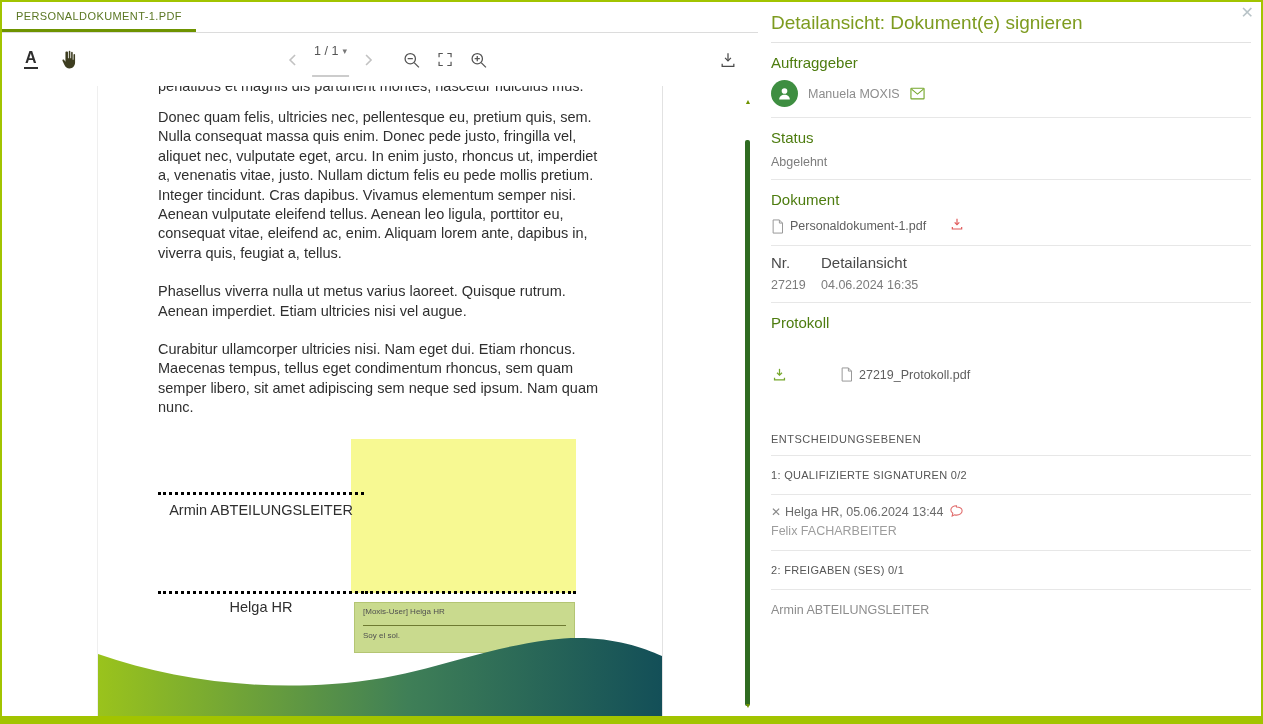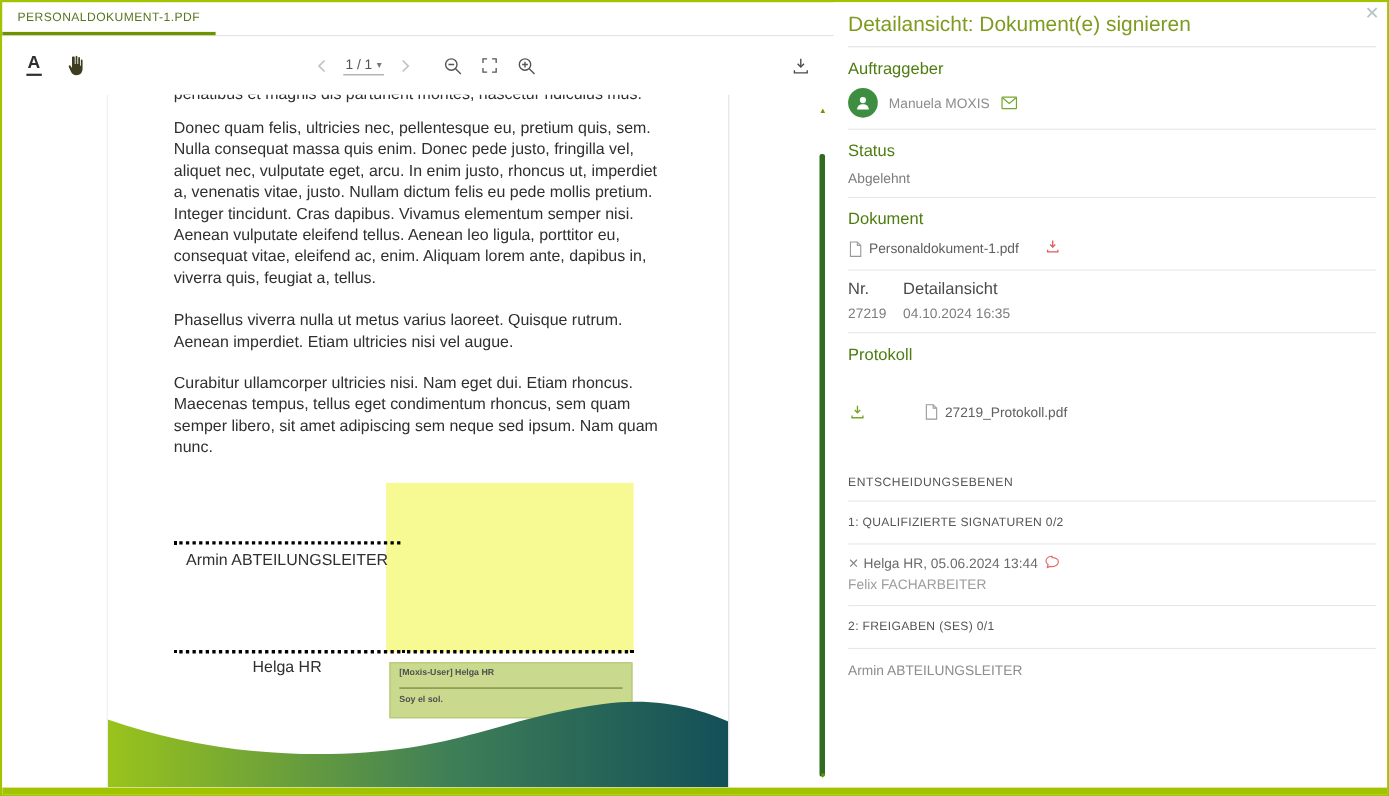--- a/index.html
+++ b/index.html
@@ -22,42 +22,42 @@
 
   
   .viewer{width:756px;flex:none;display:flex;flex-direction:column;position:relative;}
   .tabbar{height:31px;border-bottom:1px solid #dcdcdc;display:flex;align-items:stretch;}
   .tab{display:flex;align-items:center;padding:0 14px;font-size:11px;letter-spacing:.4px;color:var(--tab-green);border-bottom:3px solid var(--tab-underline);cursor:pointer;}
   .toolbar{height:53px;display:flex;align-items:center;position:relative;background:#fff;}
   .tool-left{display:flex;align-items:center;gap:20px;margin-left:22px;}
   .text-tool{font-size:16px;font-weight:700;color:#2e2e2e;border-bottom:2px solid #2e2e2e;line-height:1.05;padding:0 1px 1px;cursor:pointer;}
   .icon-btn{display:inline-flex;align-items:center;justify-content:center;cursor:pointer;background:none;border:none;}
   .tool-center{position:absolute;left:50%;top:50%;transform:translate(-46%,-50%);display:flex;align-items:center;gap:15px;}
-  .page-indicator{display:inline-flex;align-items:center;gap:4px;font-size:12.5px;color:#555;border-bottom:1px solid #9a9a9a;padding:0 2px 2px;cursor:pointer;}
+  .page-indicator{display:inline-flex;align-items:center;gap:4px;font-size:12.5px;color:#555;border-bottom:1px solid #9a9a9a;padding:0 2px 18px;cursor:pointer;}
   .caret{font-size:9px;color:#777;}
   .tool-right{margin-left:auto;margin-right:20px;}
 
   .pdf-area{flex:1;position:relative;overflow:hidden;background:#fff;}
   .page{width:566px;height:100%;margin:0 auto;position:relative;background:#fff;border-left:1px solid #efefef;border-right:1px solid #e2e2e2;}
   .page-text{padding:0 58px 0 60px;font-size:14.5px;line-height:19.4px;color:#2f2f2f;}
   .partial-line{height:12px;overflow:hidden;}
   .partial-line span{display:block;margin-top:-9px;}
   .page-text p.p1{margin:10px 0 19px;}
   .page-text p.p2{margin:0 0 19px;}
   .page-text p.p3{margin:0;}
 
   .sig-field-yellow{position:absolute;left:253px;top:353px;width:225px;height:154px;background:var(--field-yellow);cursor:pointer;}
   .dotline{position:absolute;border-bottom:3px dotted #000;height:0;}
   .dot1{left:60px;top:406px;width:206px;}
   .dot2a{left:60px;top:505px;width:206px;}
   .dot2b{left:267px;top:505px;width:211px;}
   .sig-name{position:absolute;width:206px;text-align:center;font-size:14.5px;color:#2f2f2f;}
   .name1{left:60px;top:416px;}
   .name2{left:60px;top:513px;}
-  .stamp{position:absolute;left:256px;top:516px;width:221px;height:51px;background:var(--stamp-bg);border:1px solid #b4c573;padding:4px 8px;color:#4f4f4f;font-weight:bold;}
+  .stamp{position:absolute;left:256px;top:516px;width:221px;height:51px;background:var(--stamp-bg);border:1px solid #b4c573;padding:4px 8px;color:#4f4f4f;}
   .stamp .l1{font-size:8px;}
   .stamp .sep{border-bottom:1px solid #6e7a31;margin-top:9px;}
   .stamp .l2{font-size:8px;margin-top:5px;}
   .wave{position:absolute;left:0;bottom:0;width:100%;height:88px;display:block;}
 
   .scrollbar{position:absolute;right:5px;top:6px;bottom:4px;width:10px;}
   .scroll-arrow{position:absolute;left:0;width:10px;text-align:center;font-size:7px;color:var(--tab-underline);line-height:8px;cursor:pointer;}
   .arrow-up{top:6px;}
   .arrow-down{bottom:2px;}
   .scroll-thumb{position:absolute;left:2px;top:48px;height:566px;width:5px;background:var(--scroll-green);border-radius:2px;cursor:grab;}
@@ -253,21 +253,21 @@
             </svg>
           </span>
         </div>
       </div>
 
       <div class="sec">
         <div class="two-col">
           <span class="col-label">Nr.</span>
           <span class="col-label">Detailansicht</span>
           <span class="col-value">27219</span>
-          <span class="col-value">04.10.2024 16:35</span>
+          <span class="col-value">04.06.2024 16:35</span>
         </div>
       </div>
 
       <div class="sec noline">
         <div class="sec-label">Protokoll</div>
         <div class="protokoll-row">
           <span class="icon-btn">
             <svg width="17" height="17" viewBox="0 0 24 24" fill="none" stroke="#76a72c" stroke-width="1.8">
               <path d="M12 4v9"></path>
                 <path d="M8.5 9.5L12 13l3.5-3.5"></path>

